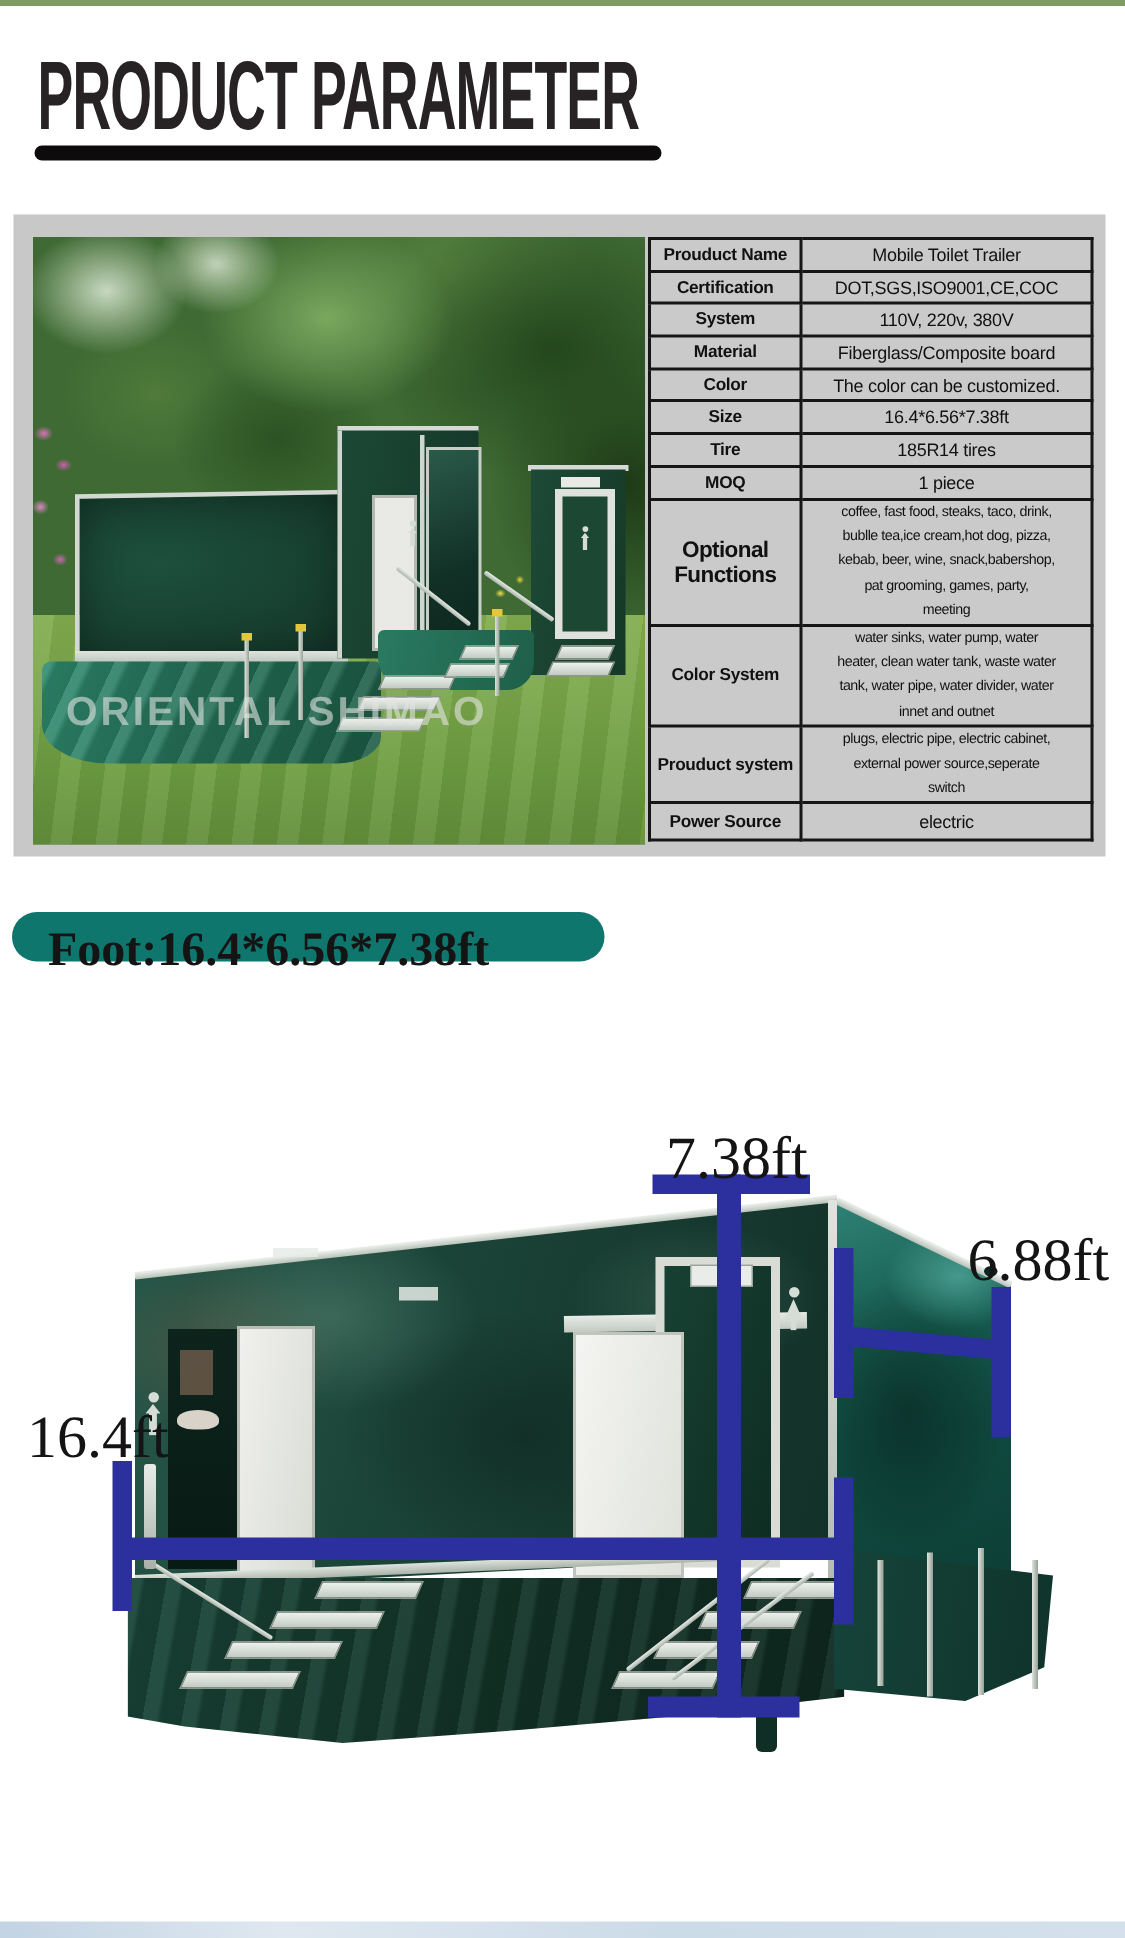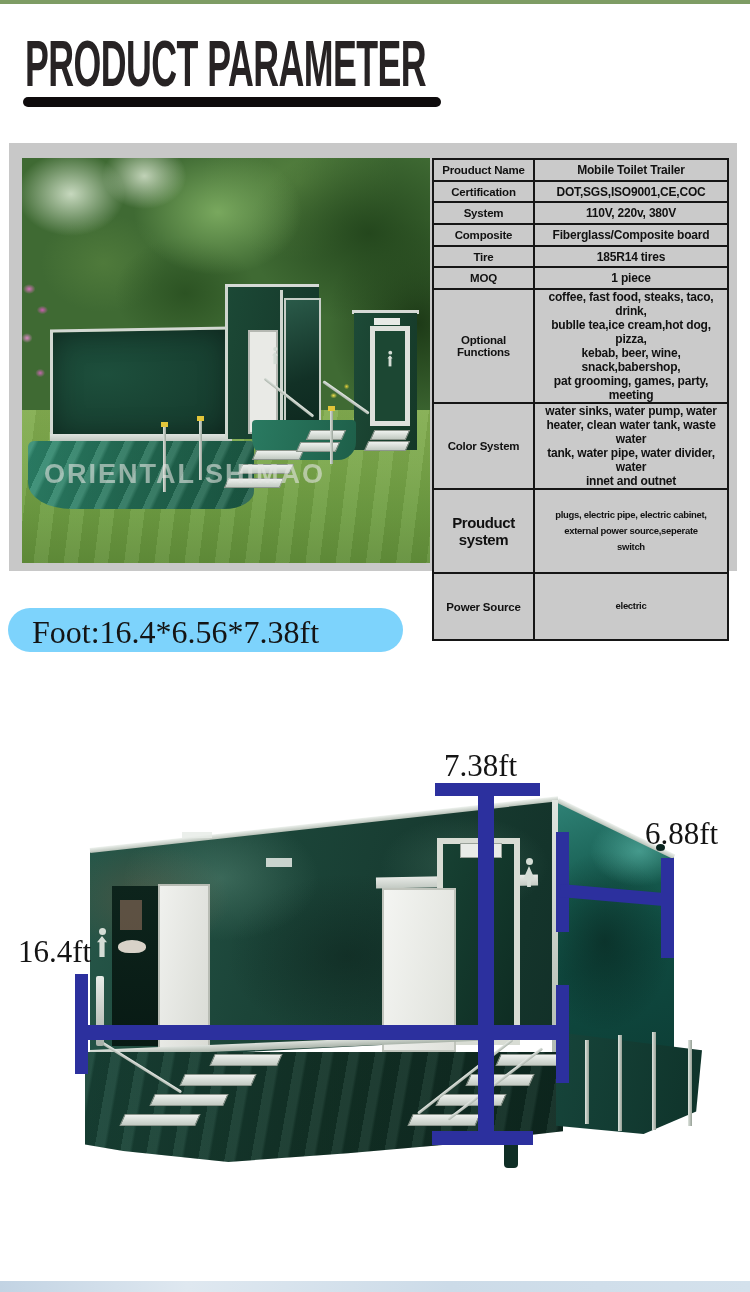--- a/index.html
+++ b/index.html
@@ -60,29 +60,29 @@
   .rail{position:absolute;height:3px;background:linear-gradient(#e6ebe6,#aab3aa);border-radius:2px;}
   .stake{position:absolute;width:3px;background:linear-gradient(90deg,#dde3dd,#99a399);}
   .stake:before{content:"";position:absolute;left:-2px;top:-4px;width:7px;height:5px;background:#e3c63a;}
   #watermark{position:absolute;left:22px;top:301px;font-size:27px;font-weight:700;color:rgba(226,229,225,.60);
              letter-spacing:2px;white-space:nowrap;}
 
   
   #spec{position:absolute;left:432px;top:158px;width:295px;border-collapse:collapse;table-layout:fixed;background:#cacaca;padding-left:34px;}
   #spec td{border:2px solid #161616;text-align:center;vertical-align:middle;color:#111;padding:0 1px;overflow:hidden;}
   #spec td.lbl{font-size:11.5px;font-weight:700;letter-spacing:-.2px;}
-  #spec td.val{font-size:12px;font-weight:700;letter-spacing:-.2px;white-space:pre-line;}
+  #spec td.val{font-size:12px;font-weight:400;letter-spacing:-.2px;white-space:pre-line;}
   #spec tr:nth-child(-n+8){height:21.7px;}
   #spec tr:nth-child(9){height:84px;} #spec tr:nth-child(10){height:67px;}
   #spec tr:nth-child(11){height:51px;} #spec tr:nth-child(12){height:25px;}
   #spec tr:nth-child(9) td.val,#spec tr:nth-child(10) td.val,#spec tr:nth-child(11) td.val{font-size:9.5px;letter-spacing:-.3px;line-height:16.4px;}
   #spec tr:nth-child(9) td.lbl{font-size:15px;letter-spacing:-.4px;}
 
   
-  #foot-pill{position:absolute;left:8px;top:608px;width:395px;height:44px;border-radius:25px;background:#7dd3fc;}
+  #foot-pill{position:absolute;left:8px;top:608px;width:395px;height:33px;border-radius:25px;background:#0f766e;font-weight:bold;}
   #foot-text{position:absolute;left:24px;top:6px;font-family:"Liberation Serif",serif;font-size:32px;color:#141414;}
 
   
   #trailer{position:absolute;left:0;top:740px;width:750px;height:470px;}
   #face-front{position:absolute;left:90px;top:60px;width:468px;height:260px;
     clip-path:polygon(0 20%,100% 0,100% 90.8%,0 100%);
     background:linear-gradient(105deg,#27584a 0%,#1b4438 40%,#16382e 75%,#123028 100%);}
   #face-front:after{content:"";position:absolute;inset:0;background-image:
     radial-gradient(140px 90px at 28% 30%,rgba(110,160,140,.35) 0%,rgba(110,160,140,0) 70%),
     radial-gradient(120px 80px at 12% 38%,rgba(150,95,70,.30) 0%,rgba(150,95,70,0) 70%),
@@ -122,21 +122,21 @@
   #skirt-right{position:absolute;left:556px;top:292px;width:146px;height:102px;
     clip-path:polygon(0 0,100% 18%,96% 78%,60% 100%,0 92%);
     background:linear-gradient(100deg,#16443a,#0f332a);}
   .tread{position:absolute;height:10px;background:linear-gradient(#eef1ee,#c2cac2);border:1px solid #8d968d;transform:skewX(-24deg);}
   .rail2{position:absolute;height:3px;background:linear-gradient(#e8ece8,#a8b1a8);border-radius:2px;transform-origin:left center;}
   .post{position:absolute;width:4px;background:linear-gradient(90deg,#dfe5df,#96a096);}
   #leg{position:absolute;left:504px;top:398px;width:14px;height:30px;background:#0f2e25;border-radius:0 0 4px 4px;}
 
   
   .b{position:absolute;background:#2c309e;}
-  .dim{position:absolute;font-family:"Liberation Serif",serif;font-size:31px;color:#141414;white-space:nowrap;}
+  .dim{position:absolute;font-family:"Liberation Serif",serif;font-size:40px;color:#141414;white-space:nowrap;}
 
   #bottom-strip{position:absolute;left:0;top:1281px;width:750px;height:11px;
     background:linear-gradient(90deg,#c2d3e3 0%,#dfe8f0 25%,#ccdbe8 60%,#d4e1ec 100%);}
 </style>
 </head>
 <body>
 
 <div id="topbar" style="background:#7e9c64;"></div>
 
 <div id="title">PRODUCT PARAMETER</div>
@@ -199,22 +199,30 @@
       </tr>
       <tr>
         <td class="lbl">Certification</td>
         <td class="val">DOT,SGS,ISO9001,CE,COC</td>
       </tr>
       <tr>
         <td class="lbl">System</td>
         <td class="val">110V, 220v, 380V</td>
       </tr>
       <tr>
-        <td class="lbl">Composite</td>
+        <td class="lbl">Material</td>
         <td class="val">Fiberglass/Composite board</td>
+      </tr>
+      <tr>
+        <td class="lbl">Color</td>
+        <td class="val">The color can be customized.</td>
+      </tr>
+      <tr>
+        <td class="lbl">Size</td>
+        <td class="val">16.4*6.56*7.38ft</td>
       </tr>
       <tr>
         <td class="lbl">Tire</td>
         <td class="val">185R14 tires</td>
       </tr>
       <tr>
         <td class="lbl">MOQ</td>
         <td class="val">1 piece</td>
       </tr>
       <tr>

